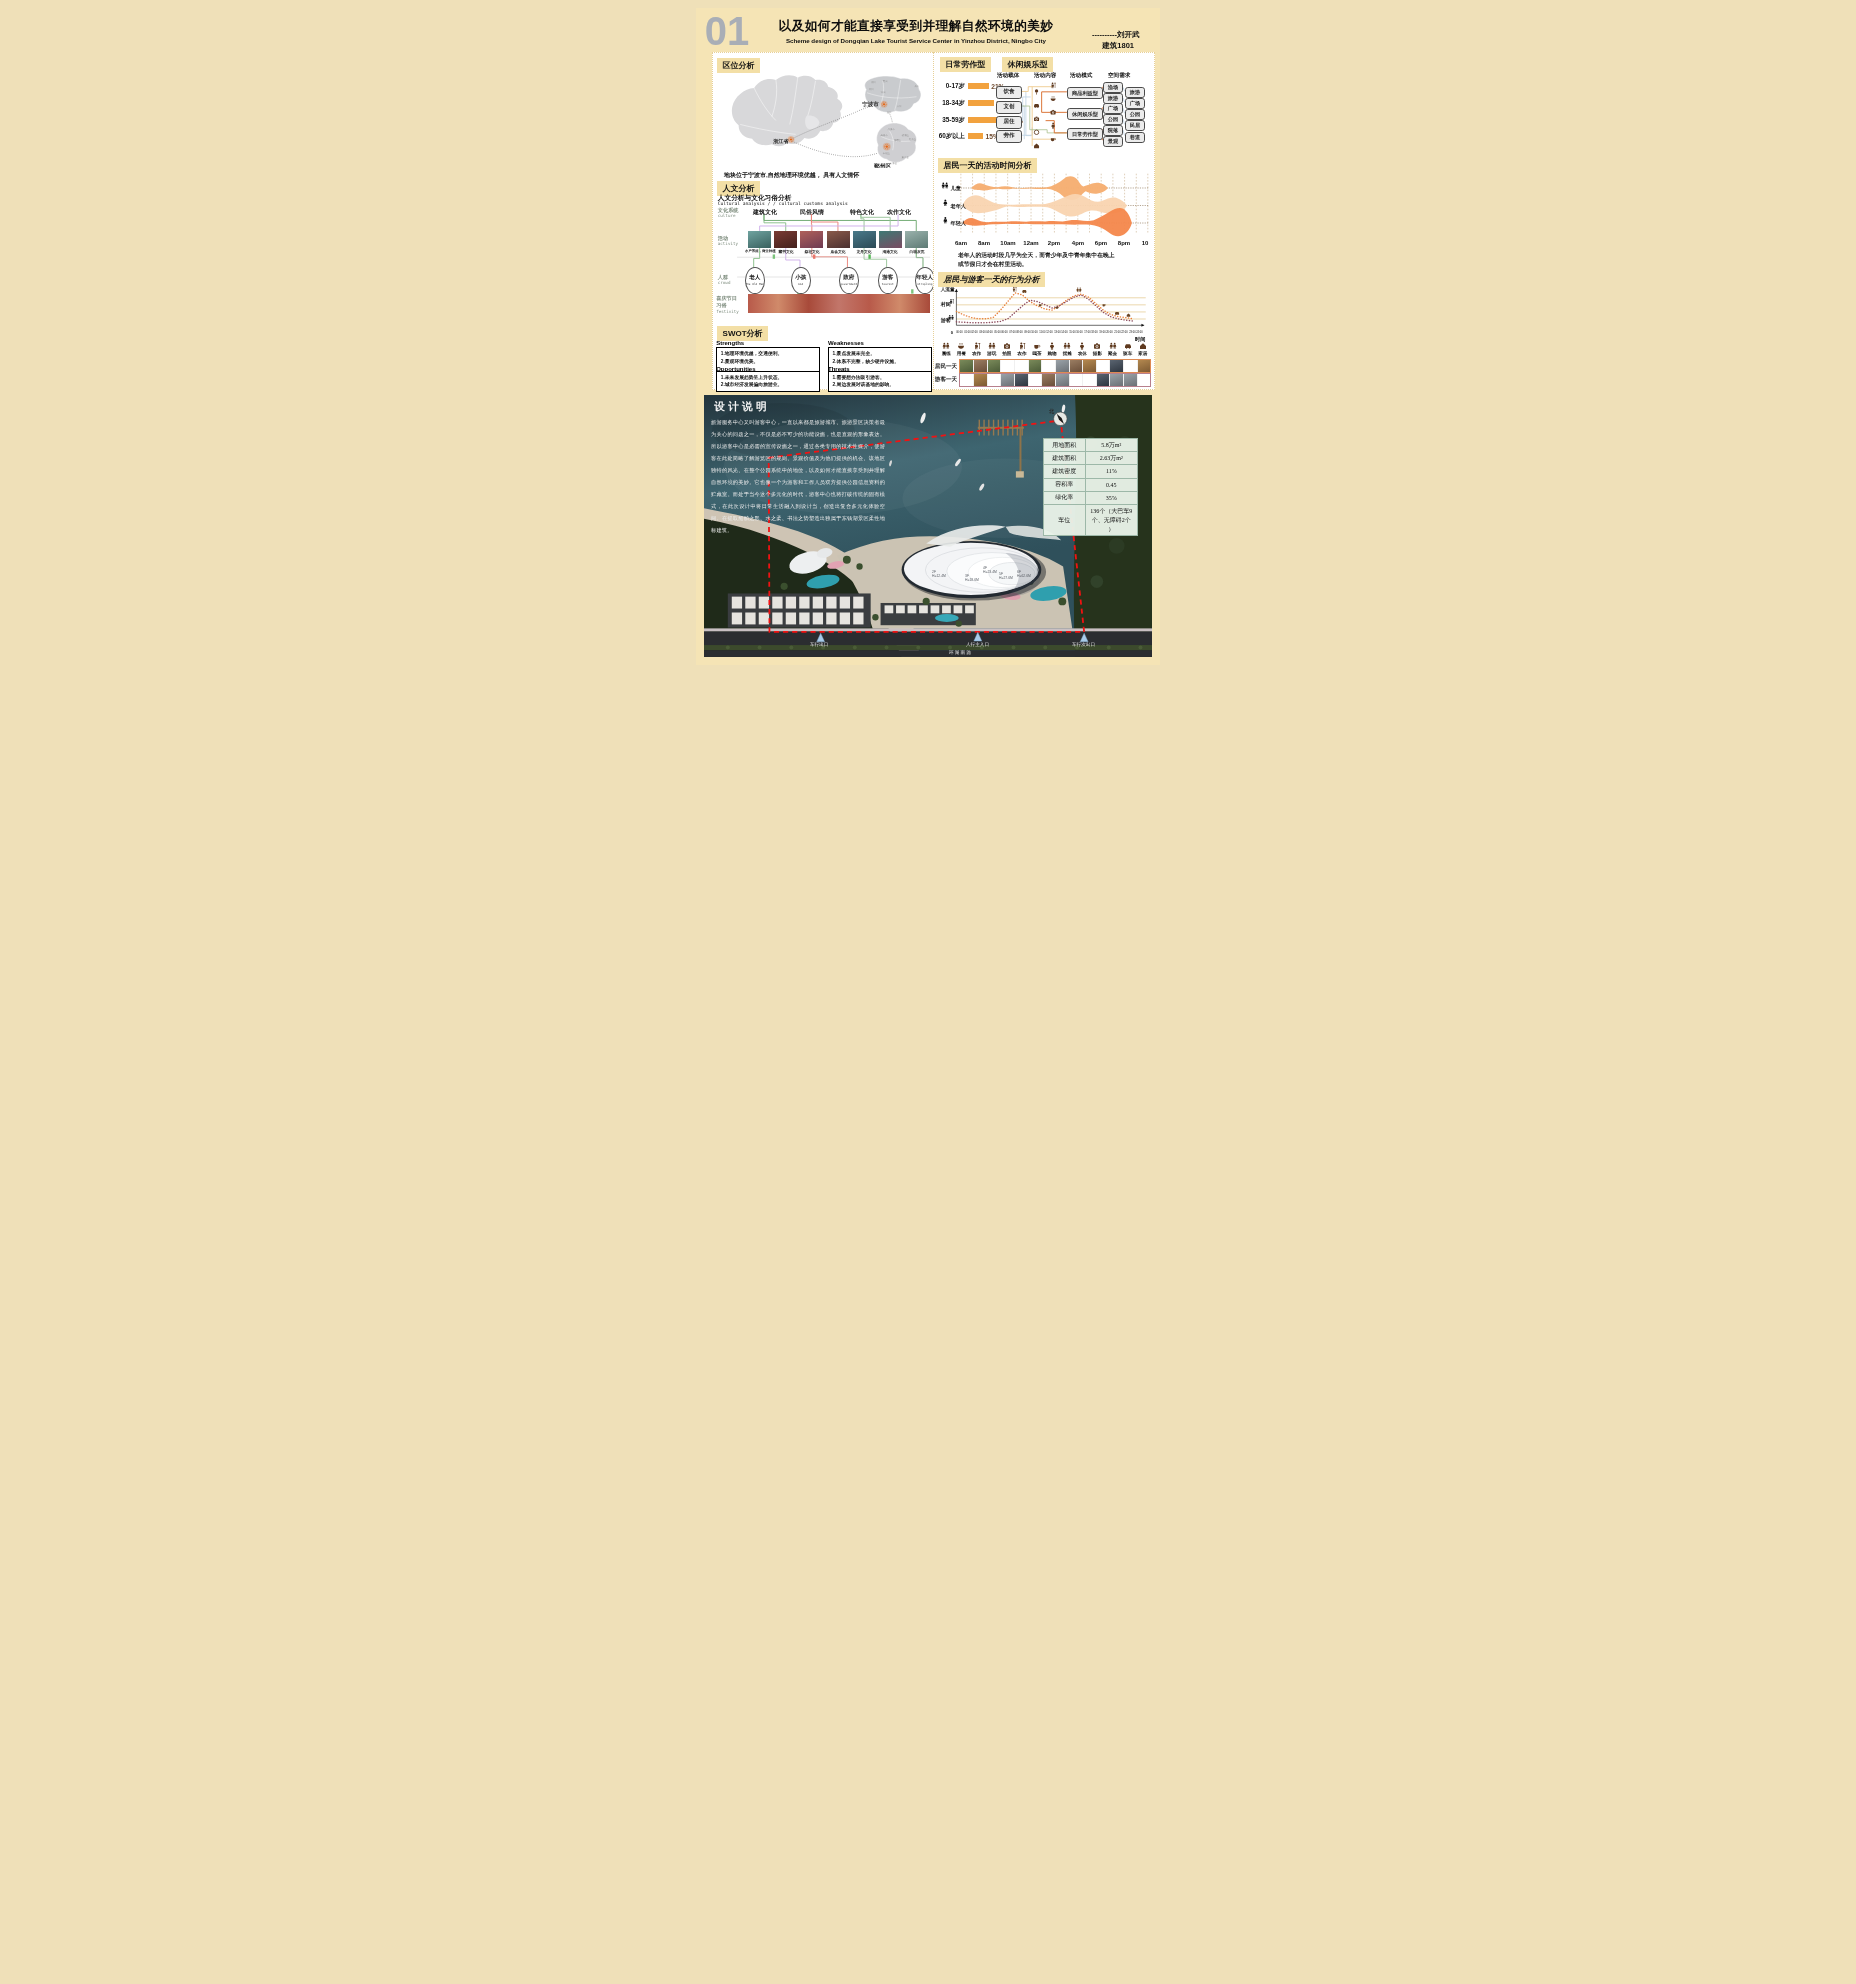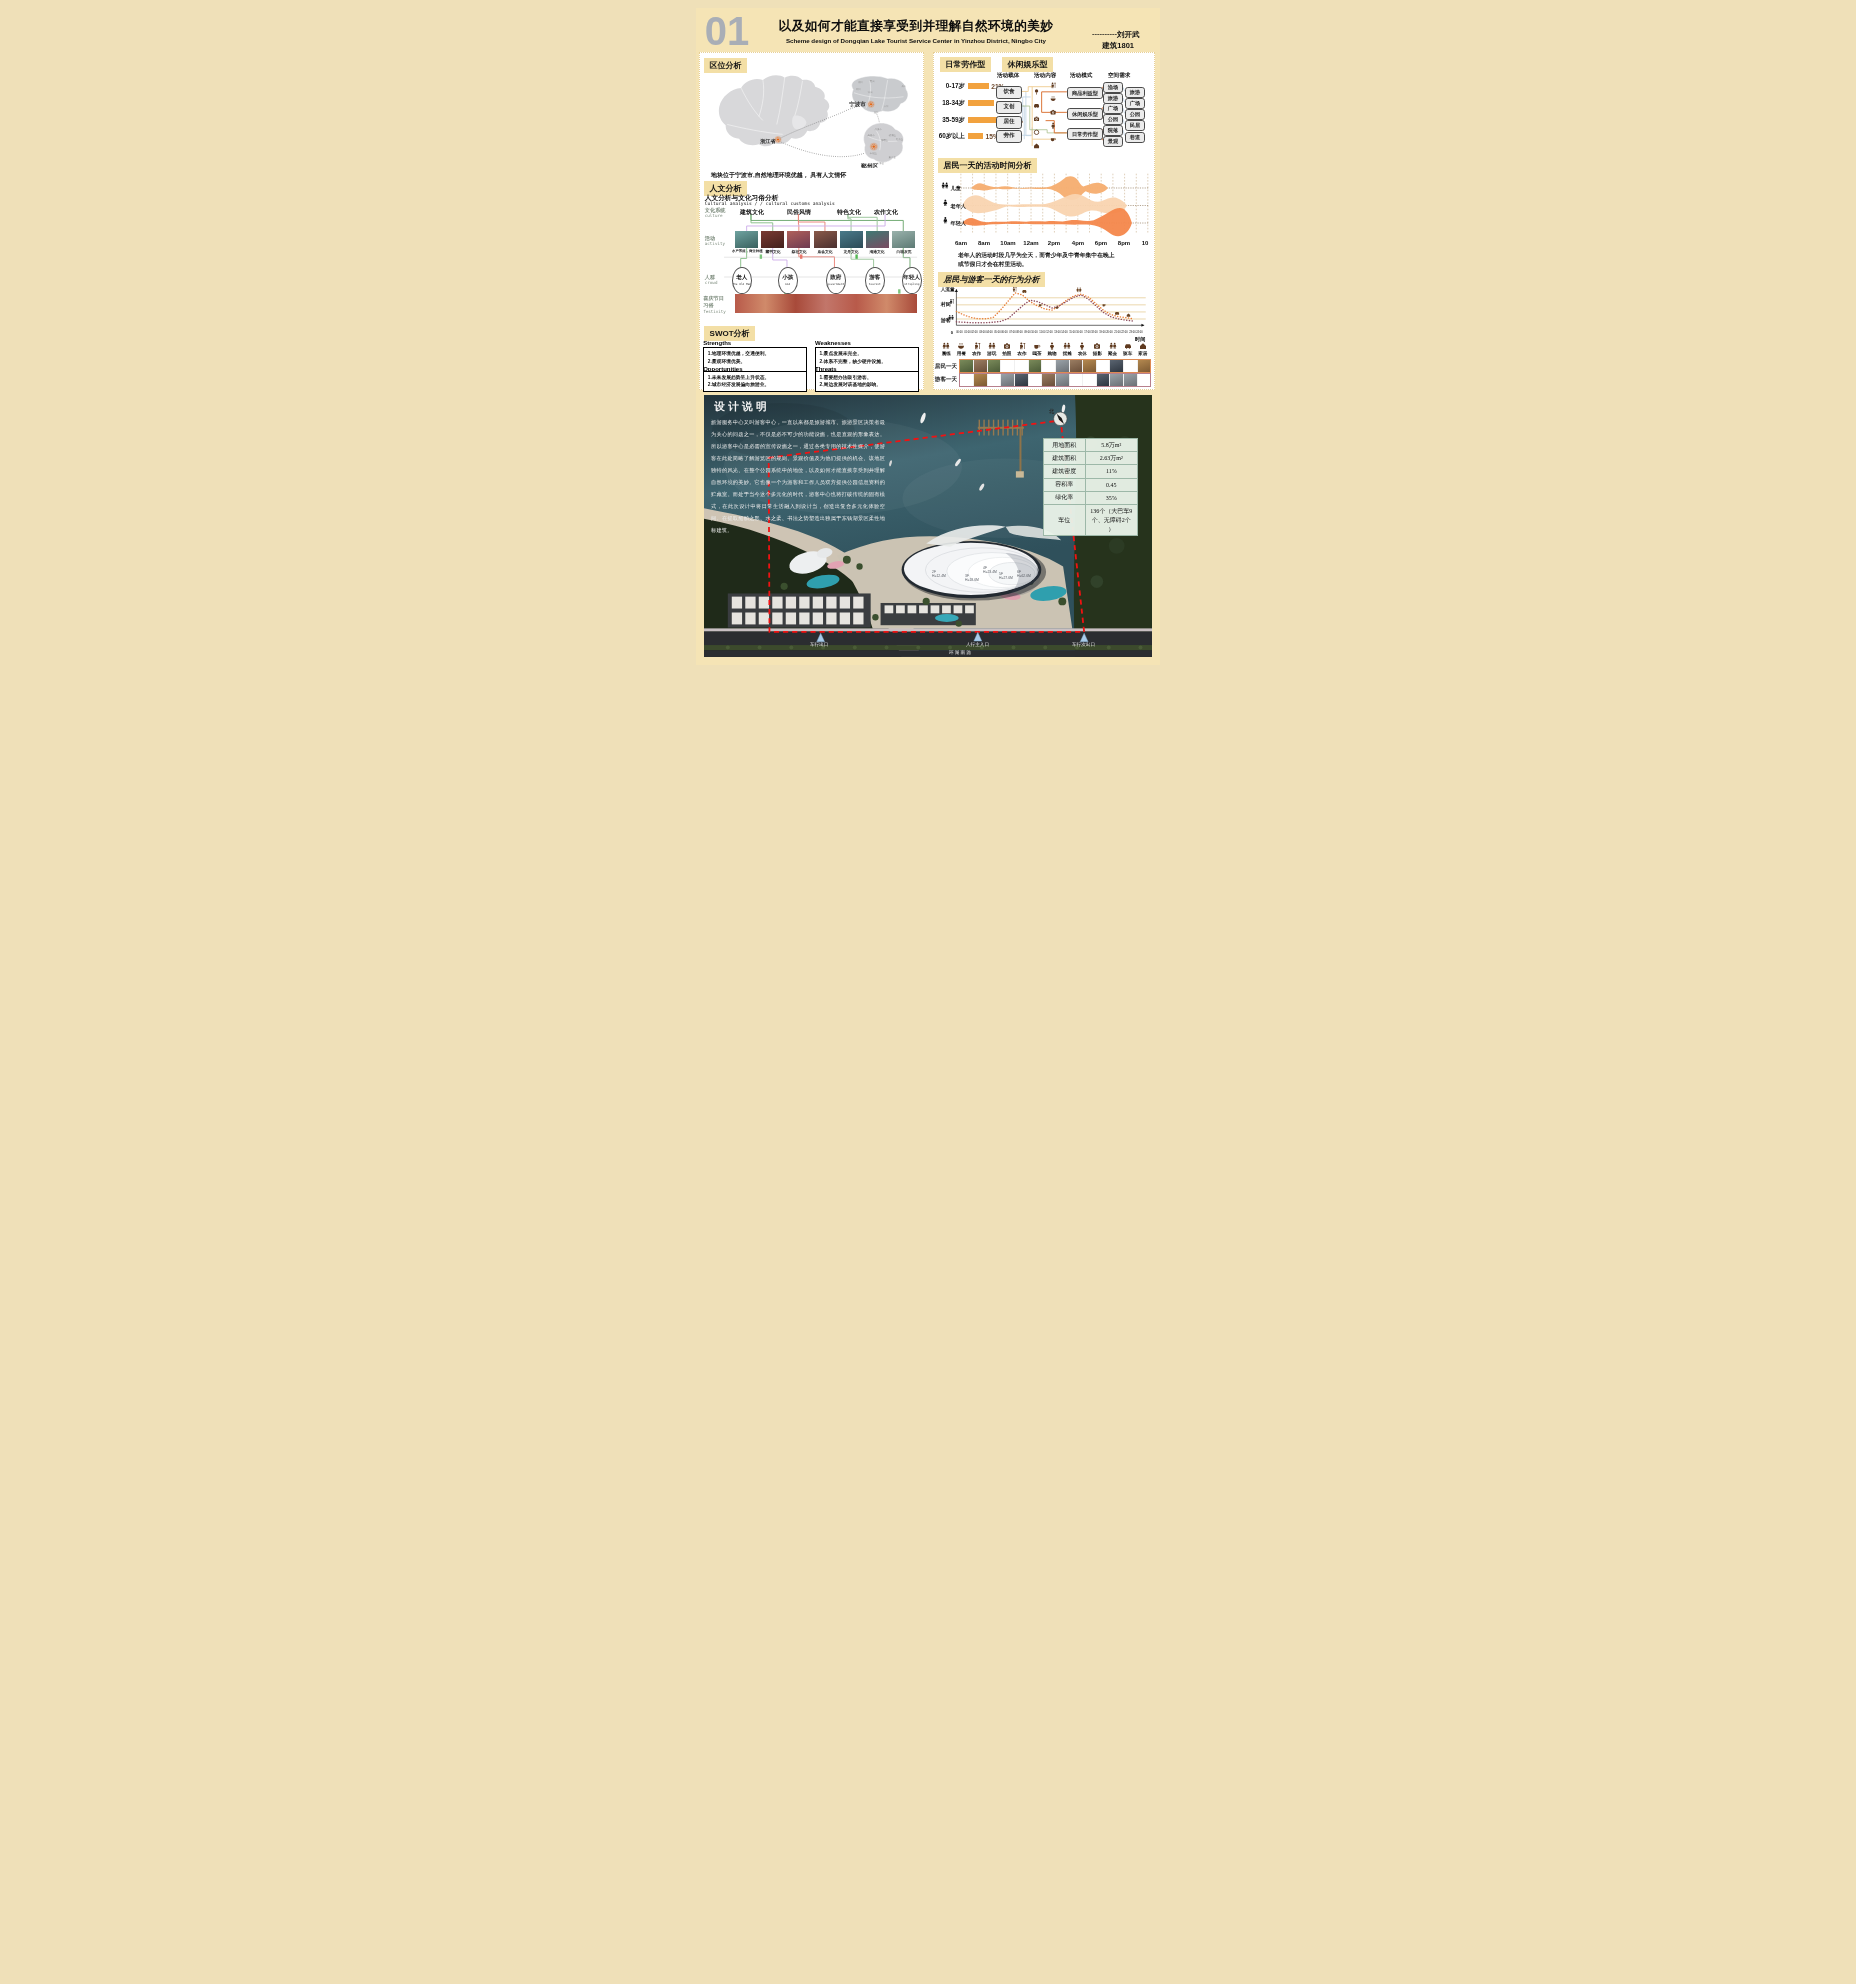--- a/index.html
+++ b/index.html
@@ -110,24 +110,24 @@
   </defs>
 </svg>
 
 <div class="page">
 
   <div class="abs big-num" style="left:8.7px;top:3.2px;">01</div>
   <div class="abs" style="left:73px;top:9.5px;width:294px;">
     <div class="title-zh">以及如何才能直接享受到并理解自然环境的美妙</div>
     <div class="title-en">Scheme design of Dongqian Lake Tourist Service Center in Yinzhou District, Ningbo City</div>
   </div>
-  <div class="abs author" style="right:20.6px;top:22px;font-family:Liberation Serif, serif;">----------刘开武</div>
+  <div class="abs author" style="right:20.6px;top:22px;">----------刘开武</div>
   <div class="abs author" style="right:26px;top:33px;padding-left:25px;">建筑1801</div>
 
-  <div class="panel" id="panel-left" style="left:3px;top:44px;width:223px;height:336px;">
+  <div class="panel" id="panel-left" style="left:16px;top:44px;width:223px;height:336px;">
     <span class="abs lbl" style="left:4px;top:4.8px;">区位分析</span>
 
     <svg class="abs" style="left:3.2px;top:16px;" width="218" height="99" viewBox="0 0 548 250">
       <path d="M40,95 C45,70 70,50 95,48 C105,30 130,20 150,28 C165,15 190,12 205,22 C220,14 240,16 250,28 C265,25 280,32 282,45 C300,50 310,62 305,75 C318,82 322,96 312,106 C318,120 310,134 295,136 C292,150 278,160 262,156 C255,172 238,180 222,174 C212,188 192,194 178,186 C170,196 152,198 140,190 C120,196 98,190 90,176 C70,174 55,160 56,142 C42,132 36,112 40,95 Z" fill="#D8D8DA"></path>
       <path d="M150,28 C155,60 150,90 140,120 M205,22 C200,60 195,100 185,140 M95,48 C110,80 130,110 150,130 M60,140 C100,150 150,160 200,165 M250,30 C245,60 240,90 230,120" fill="none" stroke="#fff" stroke-width="1.2"></path>
       <path d="M228,118 C243,116 258,123 260,136 C256,150 242,156 230,150 C222,142 222,126 228,118 Z" fill="#E6E6E8"></path>
       <path d="M188,178 C240,150 330,120 360,105 C390,92 410,90 420,89" fill="none" stroke="#555" stroke-width="1.5" stroke-dasharray="2,3.5"></path>
       <path d="M190,182 C300,232 380,228 425,205" fill="none" stroke="#555" stroke-width="1.5" stroke-dasharray="2,3.5"></path>
       <path d="M423,92 C450,120 452,168 432,194" fill="none" stroke="#555" stroke-width="1.5" stroke-dasharray="2,3.5"></path>
 

